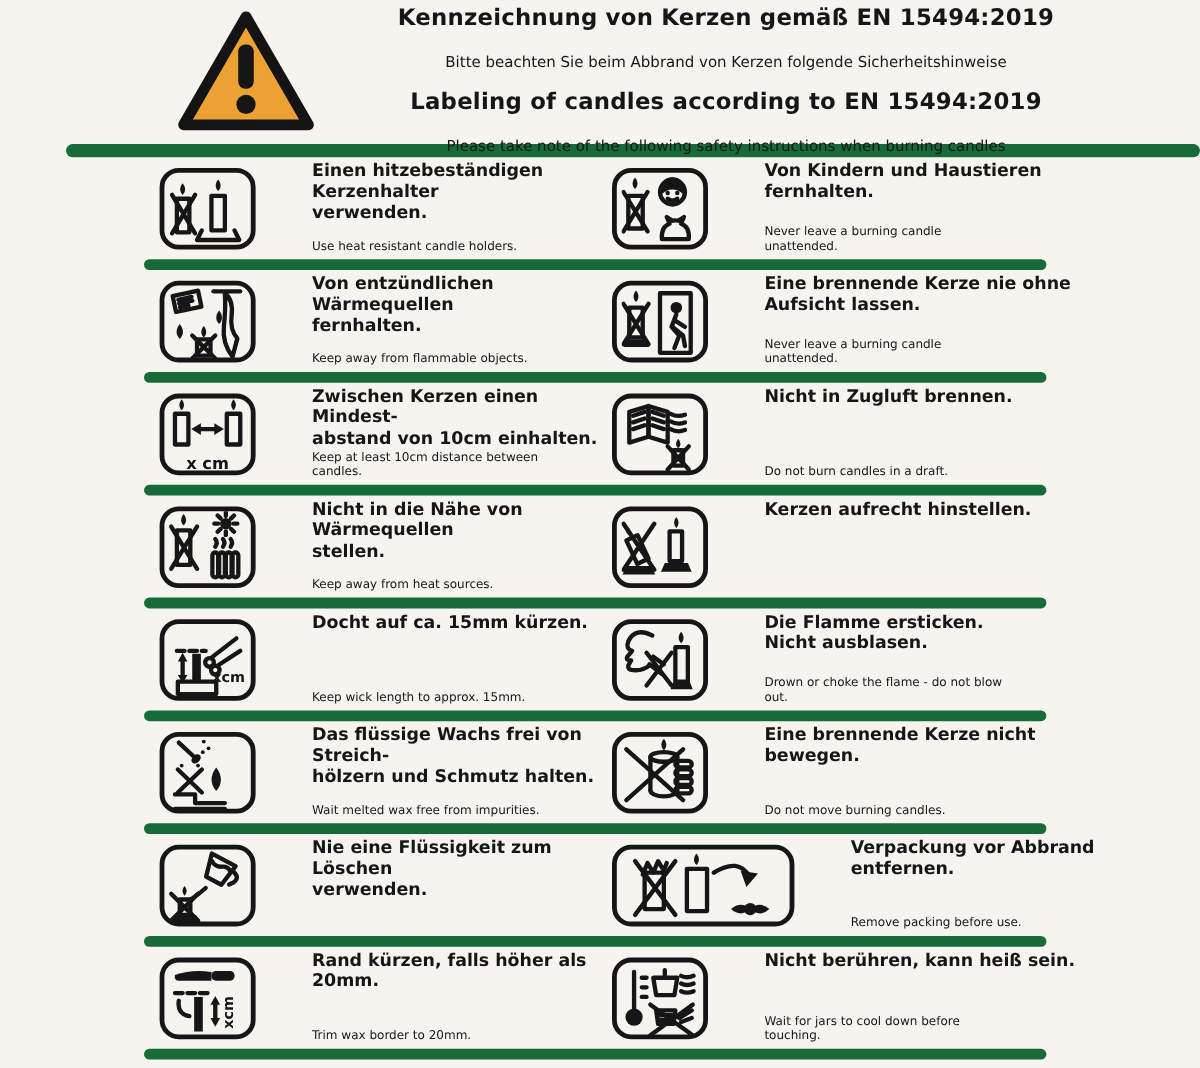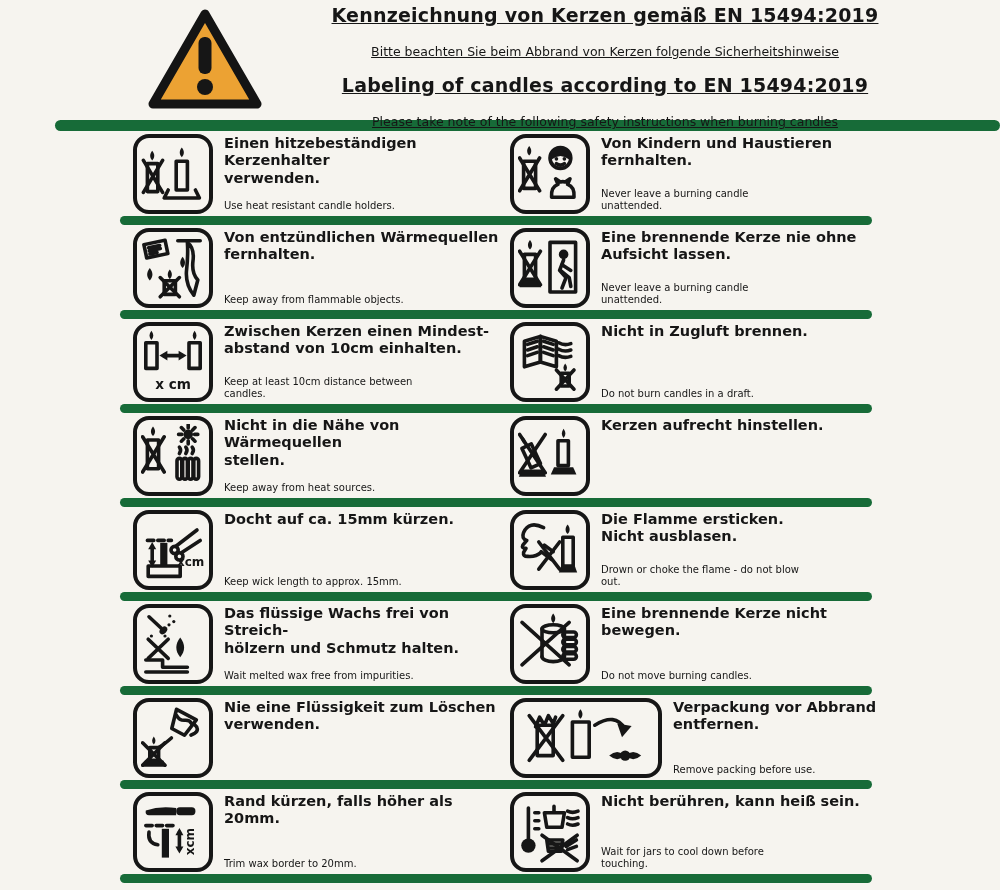--- a/index.html
+++ b/index.html
@@ -11,41 +11,41 @@
   html,body{margin:0;padding:0;}
   body{width:1000px;background:var(--paper);}
   .sheet{
     position:relative;width:1000px;height:890px;overflow:hidden;
     background:var(--paper);color:var(--ink);
     font-family:"DejaVu Sans",sans-serif;
   }
   
   .header{position:relative;height:118px;}
   .tri{position:absolute;left:147px;top:7px;}
-  .header-text{position:absolute;left:280px;top:4px;width:650px;text-align:center;text-decoration:underline;}
+  .header-text{position:absolute;left:280px;top:4px;width:650px;text-align:center;}
   .t-main{font-size:19px;font-weight:bold;letter-spacing:.2px;}
   .t-sub{font-size:12.5px;margin-top:18px;}
   .block-en{margin-top:15px;}
   
   .divider-top{height:11px;background:var(--green);border-radius:7px;margin:2px 0 0 55px;}
   .row-divider{height:9px;background:var(--green);border-radius:6px;margin-left:120px;width:752px;}
   
   .row{display:flex;height:85px;padding-left:133px;align-items:center;}
   .cell{display:flex;gap:11px;}
   .cell-l{width:377px;}
   .icon-box{
-    width:80px;height:80px;box-sizing:border-box;flex:none;align-self:center;
+    width:80px;height:68px;box-sizing:border-box;flex:none;align-self:center;
     border:4px solid var(--ink);border-radius:16px;
-    display:flex;align-items:center;justify-content:center;background:transparent;
+    display:flex;justify-content:center;background:transparent;
   }
   .icon-box.wide{width:152px;}
   .icon-box svg{display:block;}
   .txt{
     display:flex;flex-direction:column;justify-content:space-between;
-    height:80px;box-sizing:border-box;padding:1px 0 2px 0;align-self:center;
+    height:80px;box-sizing:border-box;padding:1px 0 2px 0;align-self:center;margin-left:36px;
   }
   .txt-r{max-width:288px;}
   .de{font-weight:bold;font-size:14.5px;line-height:1.22;white-space:pre-line;}
   .en{font-size:10px;line-height:1.2;white-space:pre-line;}
   
   .s{stroke:var(--ink);stroke-width:4.5;fill:none;stroke-linecap:round;stroke-linejoin:round;}
   .f{fill:var(--ink);stroke:none;}
   .ictext{font-family:"DejaVu Sans",sans-serif;font-weight:bold;fill:var(--ink);}
 </style>
 </head>

